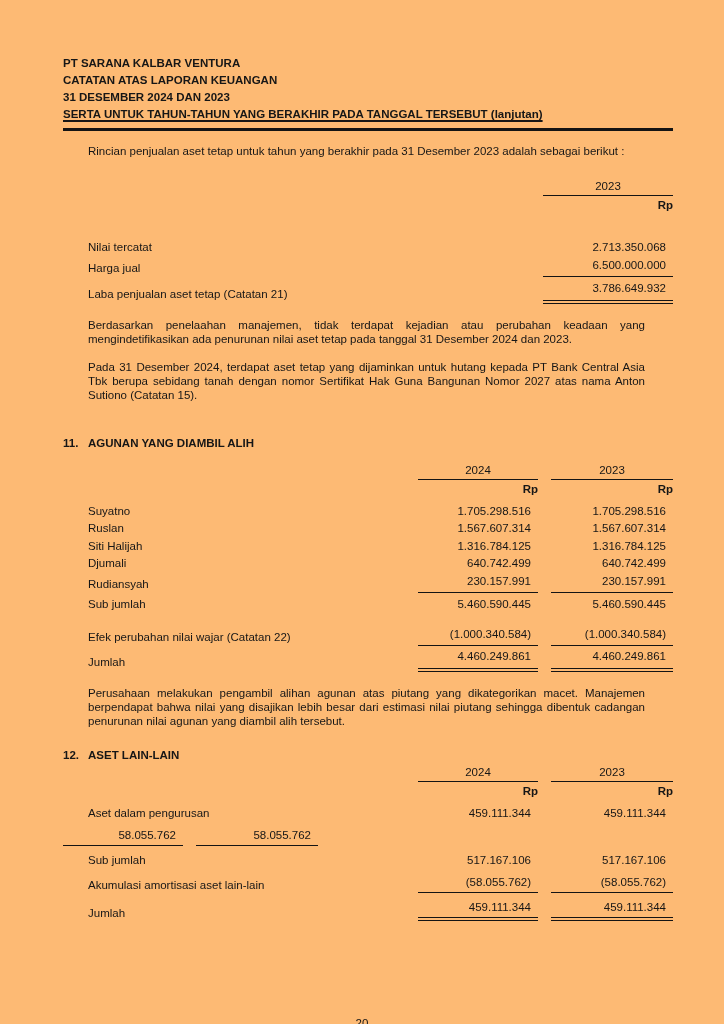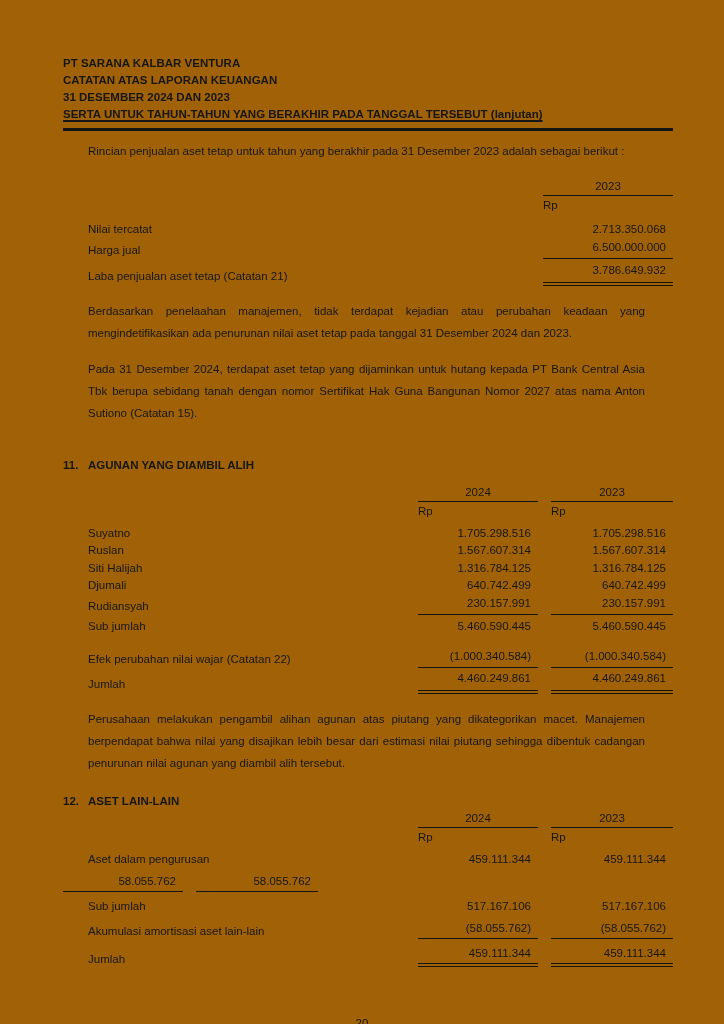--- a/index.html
+++ b/index.html
@@ -1,61 +1,61 @@
 <!DOCTYPE html>
 <html><head>
 <meta charset="utf-8">
 <style>
   * { margin:0; padding:0; box-sizing:border-box; }
   html,body { background:#ffffff; }
   .page {
     position:relative;
     width:724px; height:1024px;
-    background:#a16207;
+    background:#fdba74;
     color:#161616;
     font-family:"Liberation Sans","DejaVu Sans",sans-serif;
     font-size:11.5px;
     padding:55px 51px 0 63px;
     overflow:hidden;
   }
   
   .doc-header {
     font-weight:700;
     line-height:17px;
     border-bottom:3px solid #141414;
     padding-bottom:5px;
   }
   .doc-header .underlined {
     text-decoration:underline;
     text-decoration-thickness:1.5px;
     text-underline-offset:2px;
   }
   
   .intro { margin:13px 0 3px 25px; line-height:15px; }
-  .para  { margin:14px 28px 0 25px; text-align:justify; line-height:22px; }
+  .para  { margin:14px 28px 0 25px; text-align:justify; line-height:14px; }
   
   .sec { display:flex; font-weight:700; line-height:15px; }
   .sec .num { width:25px; }
   .sec11 { margin-top:34px; }
   .sec12 { margin-top:20px; }
   
   .tbl { width:100%; }
   .trow { display:flex; align-items:flex-end; line-height:17.5px; }
   .tbl3 .trow { line-height:16px; }
   .lbl { flex:1 1 auto; padding-left:25px; }
   .val { text-align:right; padding-right:7px; white-space:nowrap; }
   .w1 { width:120px; }
   .w2 { width:122px; margin-left:13px; }
   .ws { width:130px; }
   .year { text-align:center; padding-right:0; border-bottom:1.5px solid #141414; padding-bottom:1px; line-height:15px; }
-  .rp   { text-align:left; padding-right:0; padding-top:2px; line-height:15px; }
+  .rp   { text-align:right; padding-right:0; padding-top:2px; line-height:15px;font-weight:bold; }
   .u  { border-bottom:1.5px solid #141414; padding-bottom:2px; }
   .uu { border-bottom:4px double #141414; padding-bottom:2px; }
   .mt2{margin-top:2px}.mt3{margin-top:3px}.mt4{margin-top:12px}
-  .mt6{margin-top:6px}.mt12{margin-top:8px}
+  .mt6{margin-top:6px}.mt12{margin-top:26px}
   .tbl1 { margin-top:20px; }
   .tbl2 { margin-top:12px; }
   .tbl3 { margin-top:2px; }
   
   .pageno {
     position:absolute; top:1017px; left:0; width:724px;
     text-align:center; font-size:11.5px;
   }
 </style>
 </head>

